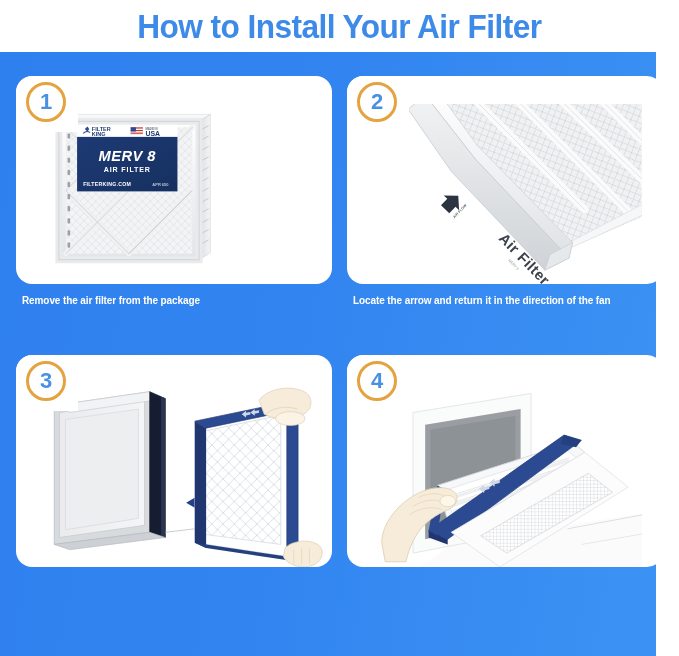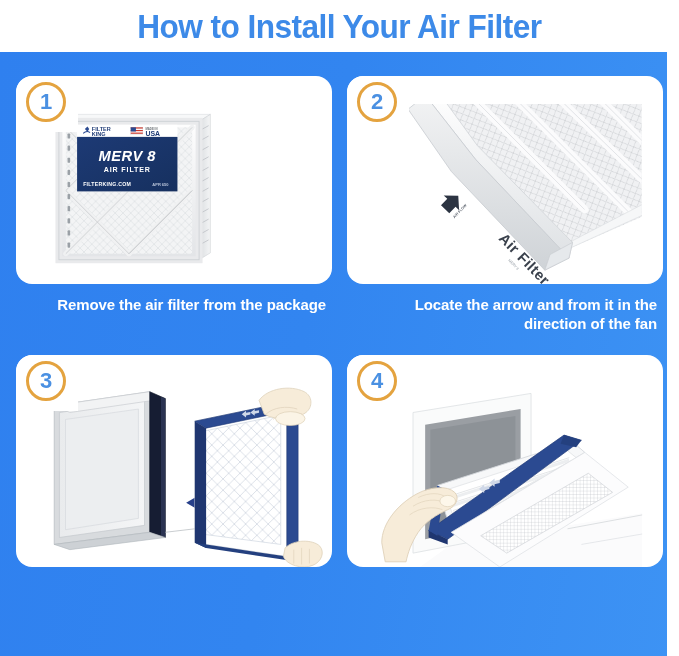--- a/index.html
+++ b/index.html
@@ -13,21 +13,20 @@
     font-family: "Liberation Sans", sans-serif;
     background: #ffffff;
   }
 
   #page {
     position: relative;
     width: 656px;
     height: 656px;
     background: #ffffff;
     overflow: hidden;
-    padding-left: 11px;
   }
 
   
   .header-band {
     position: absolute;
     left: 0; top: 0;
     width: 679px;
     height: 52px;
     background: #ffffff;
     display: flex;
@@ -95,23 +94,23 @@
     align-items: center;
     justify-content: center;
     font-size: 22px;
     font-weight: 700;
     color: #4a90e2;
     z-index: 12;
   }
 
   .caption {
     margin-top: 11px;
-    text-align: right;
+    text-align: left;
     color: #ffffff;
-    font-size: 15px;
+    font-size: 10px;
     font-weight: 700;
     line-height: 1.28;
     letter-spacing: -0.1px;
     padding: 0 6px;
   }
 
   .art {
     position: absolute;
     inset: 0;
     margin-top: 28px;
@@ -304,21 +303,21 @@
                 <g transform="translate(150,156) rotate(46)">
                   <text x="0" y="0" font-family="Liberation Sans, sans-serif" font-size="17" font-weight="700" fill="#3b424d" letter-spacing="0.6">Air Filter</text>
                   <text x="26" y="9" font-family="Liberation Sans, sans-serif" font-size="4.2" font-weight="400" fill="#9aa1a9">MERV 8</text>
                 </g>
               </g>
             </svg>
           </div>
           <div class="whitemask"></div>
           <div class="badge">2</div>
         </div>
-        <div class="caption">Locate the arrow and from it in the direction of the fan</div>
+        <div class="caption">Locate the arrow and return it in the direction of the fan</div>
       </div>
 
       <div class="step s3">
         <div class="card">
           <div class="art">
             <svg viewBox="0 0 316 212" xmlns="http://www.w3.org/2000/svg">
               <defs>
                 <pattern id="diamond3" width="13" height="13" patternUnits="userSpaceOnUse">
                   <rect width="13" height="13" fill="#ffffff"></rect>
                   <path d="M0 0 L13 13 M13 0 L0 13" stroke="#cfd6e0" stroke-width="0.85"></path>

